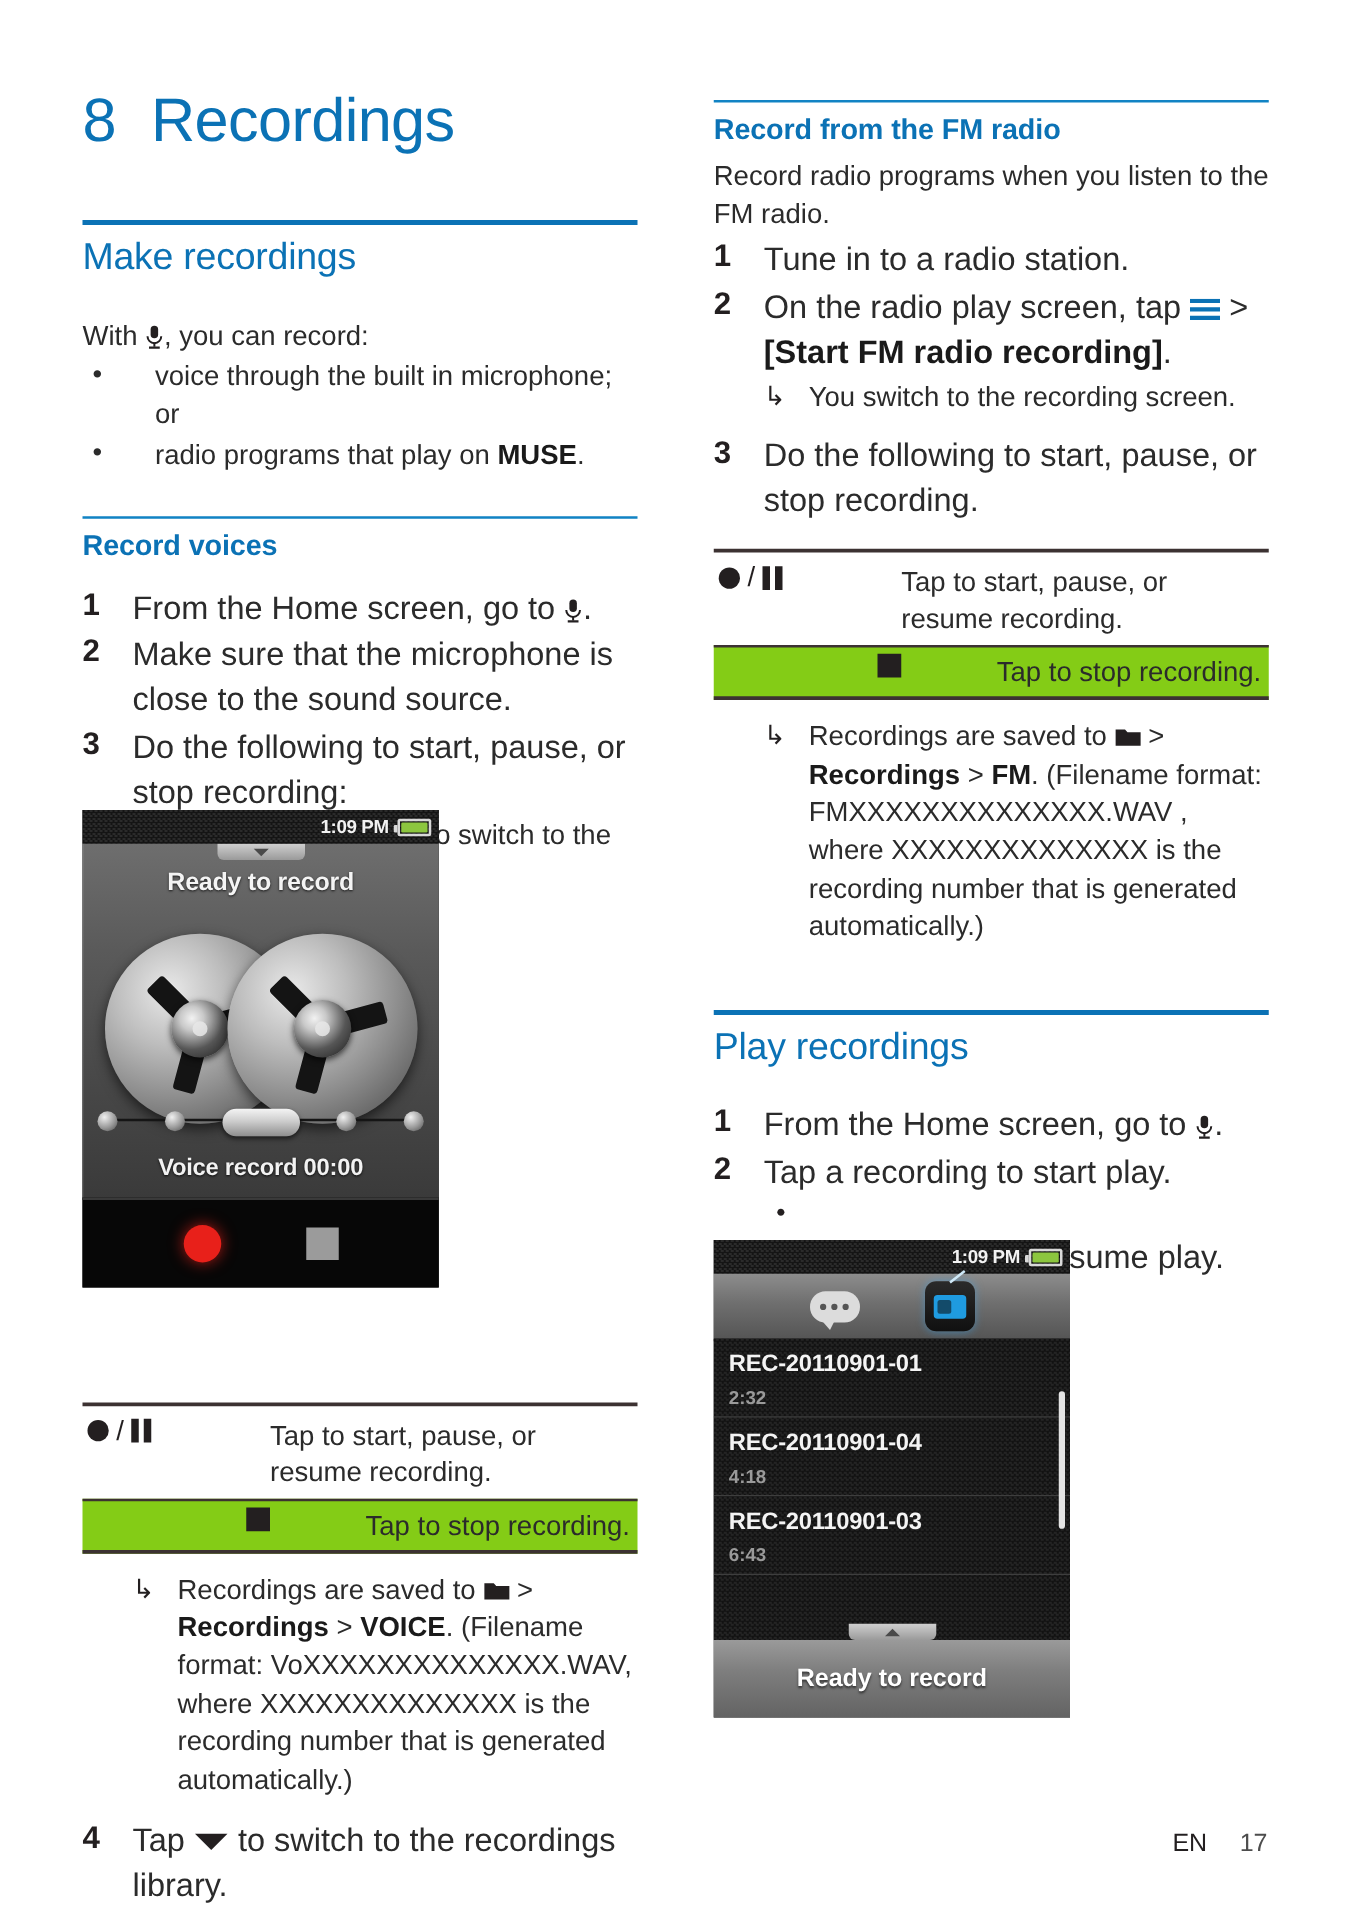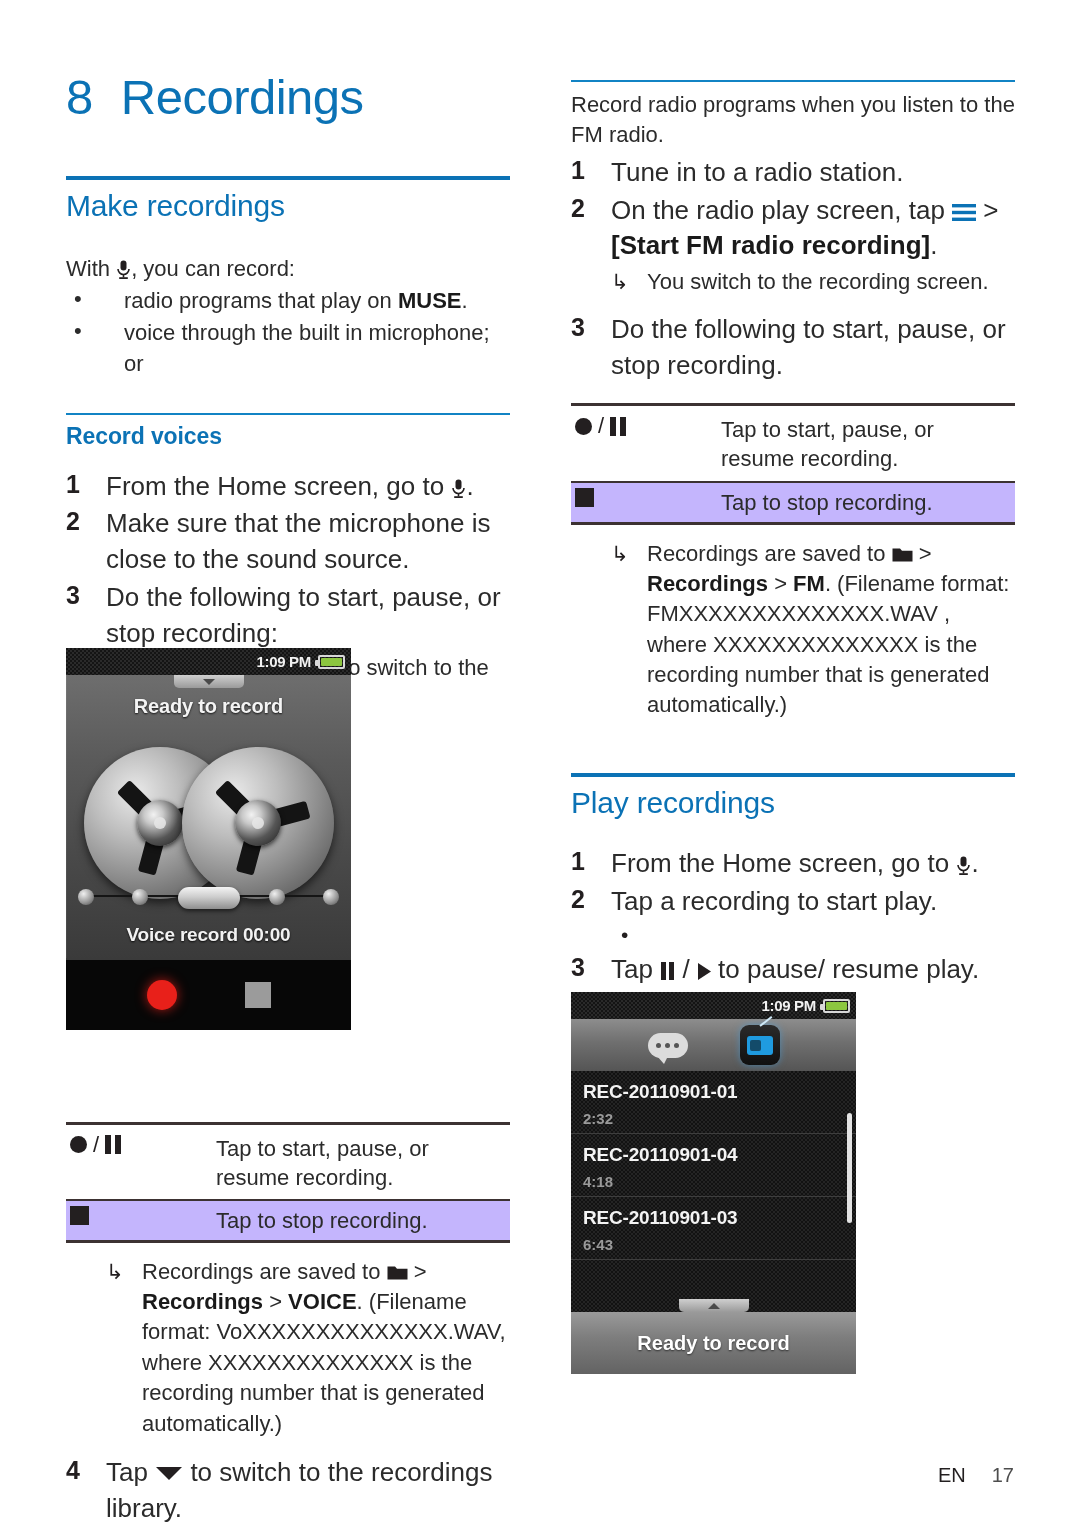--- a/index.html
+++ b/index.html
@@ -78,21 +78,21 @@
   .ic-folder{width:21px;height:16px;vertical-align:-1px;}
   .ic-pause{width:15px;height:18px;vertical-align:-2px;}
   .ic-play{width:14px;height:17px;vertical-align:-2px;}
 
   
   .ctable{margin-top:16px;width:100%;border-collapse:collapse;}
   .ctable .trow{display:flex;align-items:flex-start;}
   .ctable .trow.head{border-top:3px solid #3c3232;}
   .ctable .trow .c1{width:150px;flex:0 0 150px;padding:9px 0 7px 4px;box-sizing:border-box;}
   .ctable .trow .c2{flex:1;padding:9px 6px 7px 0;font-size:22px;line-height:1.32;color:#2b2b2b;}
-  .ctable .trow.hl{background:#c4b5fd;border-top:2px solid #3c3232;border-bottom:3px solid #3c3232;}
+  .ctable .trow.hl{background:#84cc16;border-top:2px solid #3c3232;border-bottom:3px solid #3c3232;text-align:right;}
   .ctable .trow.hl .c1,.ctable .trow.hl .c2{padding-top:5px;padding-bottom:5px;}
 
   .sym{display:inline-flex;align-items:center;gap:6px;font-size:22px;line-height:1;}
   .dot{width:17px;height:17px;border-radius:50%;background:#231f20;display:inline-block;}
   .pausebars{display:inline-flex;gap:4px;}
   .pausebars i{width:6px;height:19px;background:#231f20;display:block;}
   .sq{width:19px;height:19px;background:#231f20;display:inline-block;}
 
   
   .device{position:absolute;width:285px;height:382px;background:#0a0a0a;}
@@ -232,22 +232,22 @@
     <p class="body" style="margin-top:30px;">
       <span>With </span><svg class="ic ic-mic" viewBox="0 0 15 20">
           <rect x="4.5" y="0.5" width="6" height="10" rx="3" fill="#231f20"></rect>
           <path d="M2 9 a5.5 5.5 0 0 0 11 0" fill="none" stroke="#231f20" stroke-width="1.6"></path>
           <rect x="6.7" y="14" width="1.6" height="3.4" fill="#231f20"></rect>
           <rect x="3.2" y="17.2" width="8.6" height="1.8" fill="#231f20"></rect>
         </svg><span>, you can record:</span>
     </p>
 
     <ul class="bullets">
+      <li>voice through the built in microphone; or</li>
       <li><span>radio programs that play on </span><b>MUSE</b><span>.</span></li>
-      <li>voice through the built in microphone; or</li>
     </ul>
 
     <div style="height:34px;"></div>
     <div class="rule-thin"></div>
     <h3 class="sub">Record voices</h3>
 
     <div class="steps" style="margin-top:18px;">
       <div class="step">
         <div class="n">1</div>
         <div class="t"><span>From the Home screen, go to </span><svg class="ic ic-mic" viewBox="0 0 15 20">
@@ -348,20 +348,21 @@
     </div>
     <div class="ctrlbar">
       <span class="rec-dot"></span>
       <span class="stop-sq"></span>
     </div>
   </div>
 
   <div class="col col-right" style="top:80px;">
 
     <div class="rule-thin"></div>
+    <h3 class="sub">Record from the FM radio</h3>
 
     <p class="body" style="margin-top:8px;">Record radio programs when you listen to the FM radio.</p>
 
     <div class="steps" style="margin-top:4px;">
       <div class="step">
         <div class="n">1</div>
         <div class="t">Tune in to a radio station.</div>
       </div>
       <div class="step">
         <div class="n">2</div>

